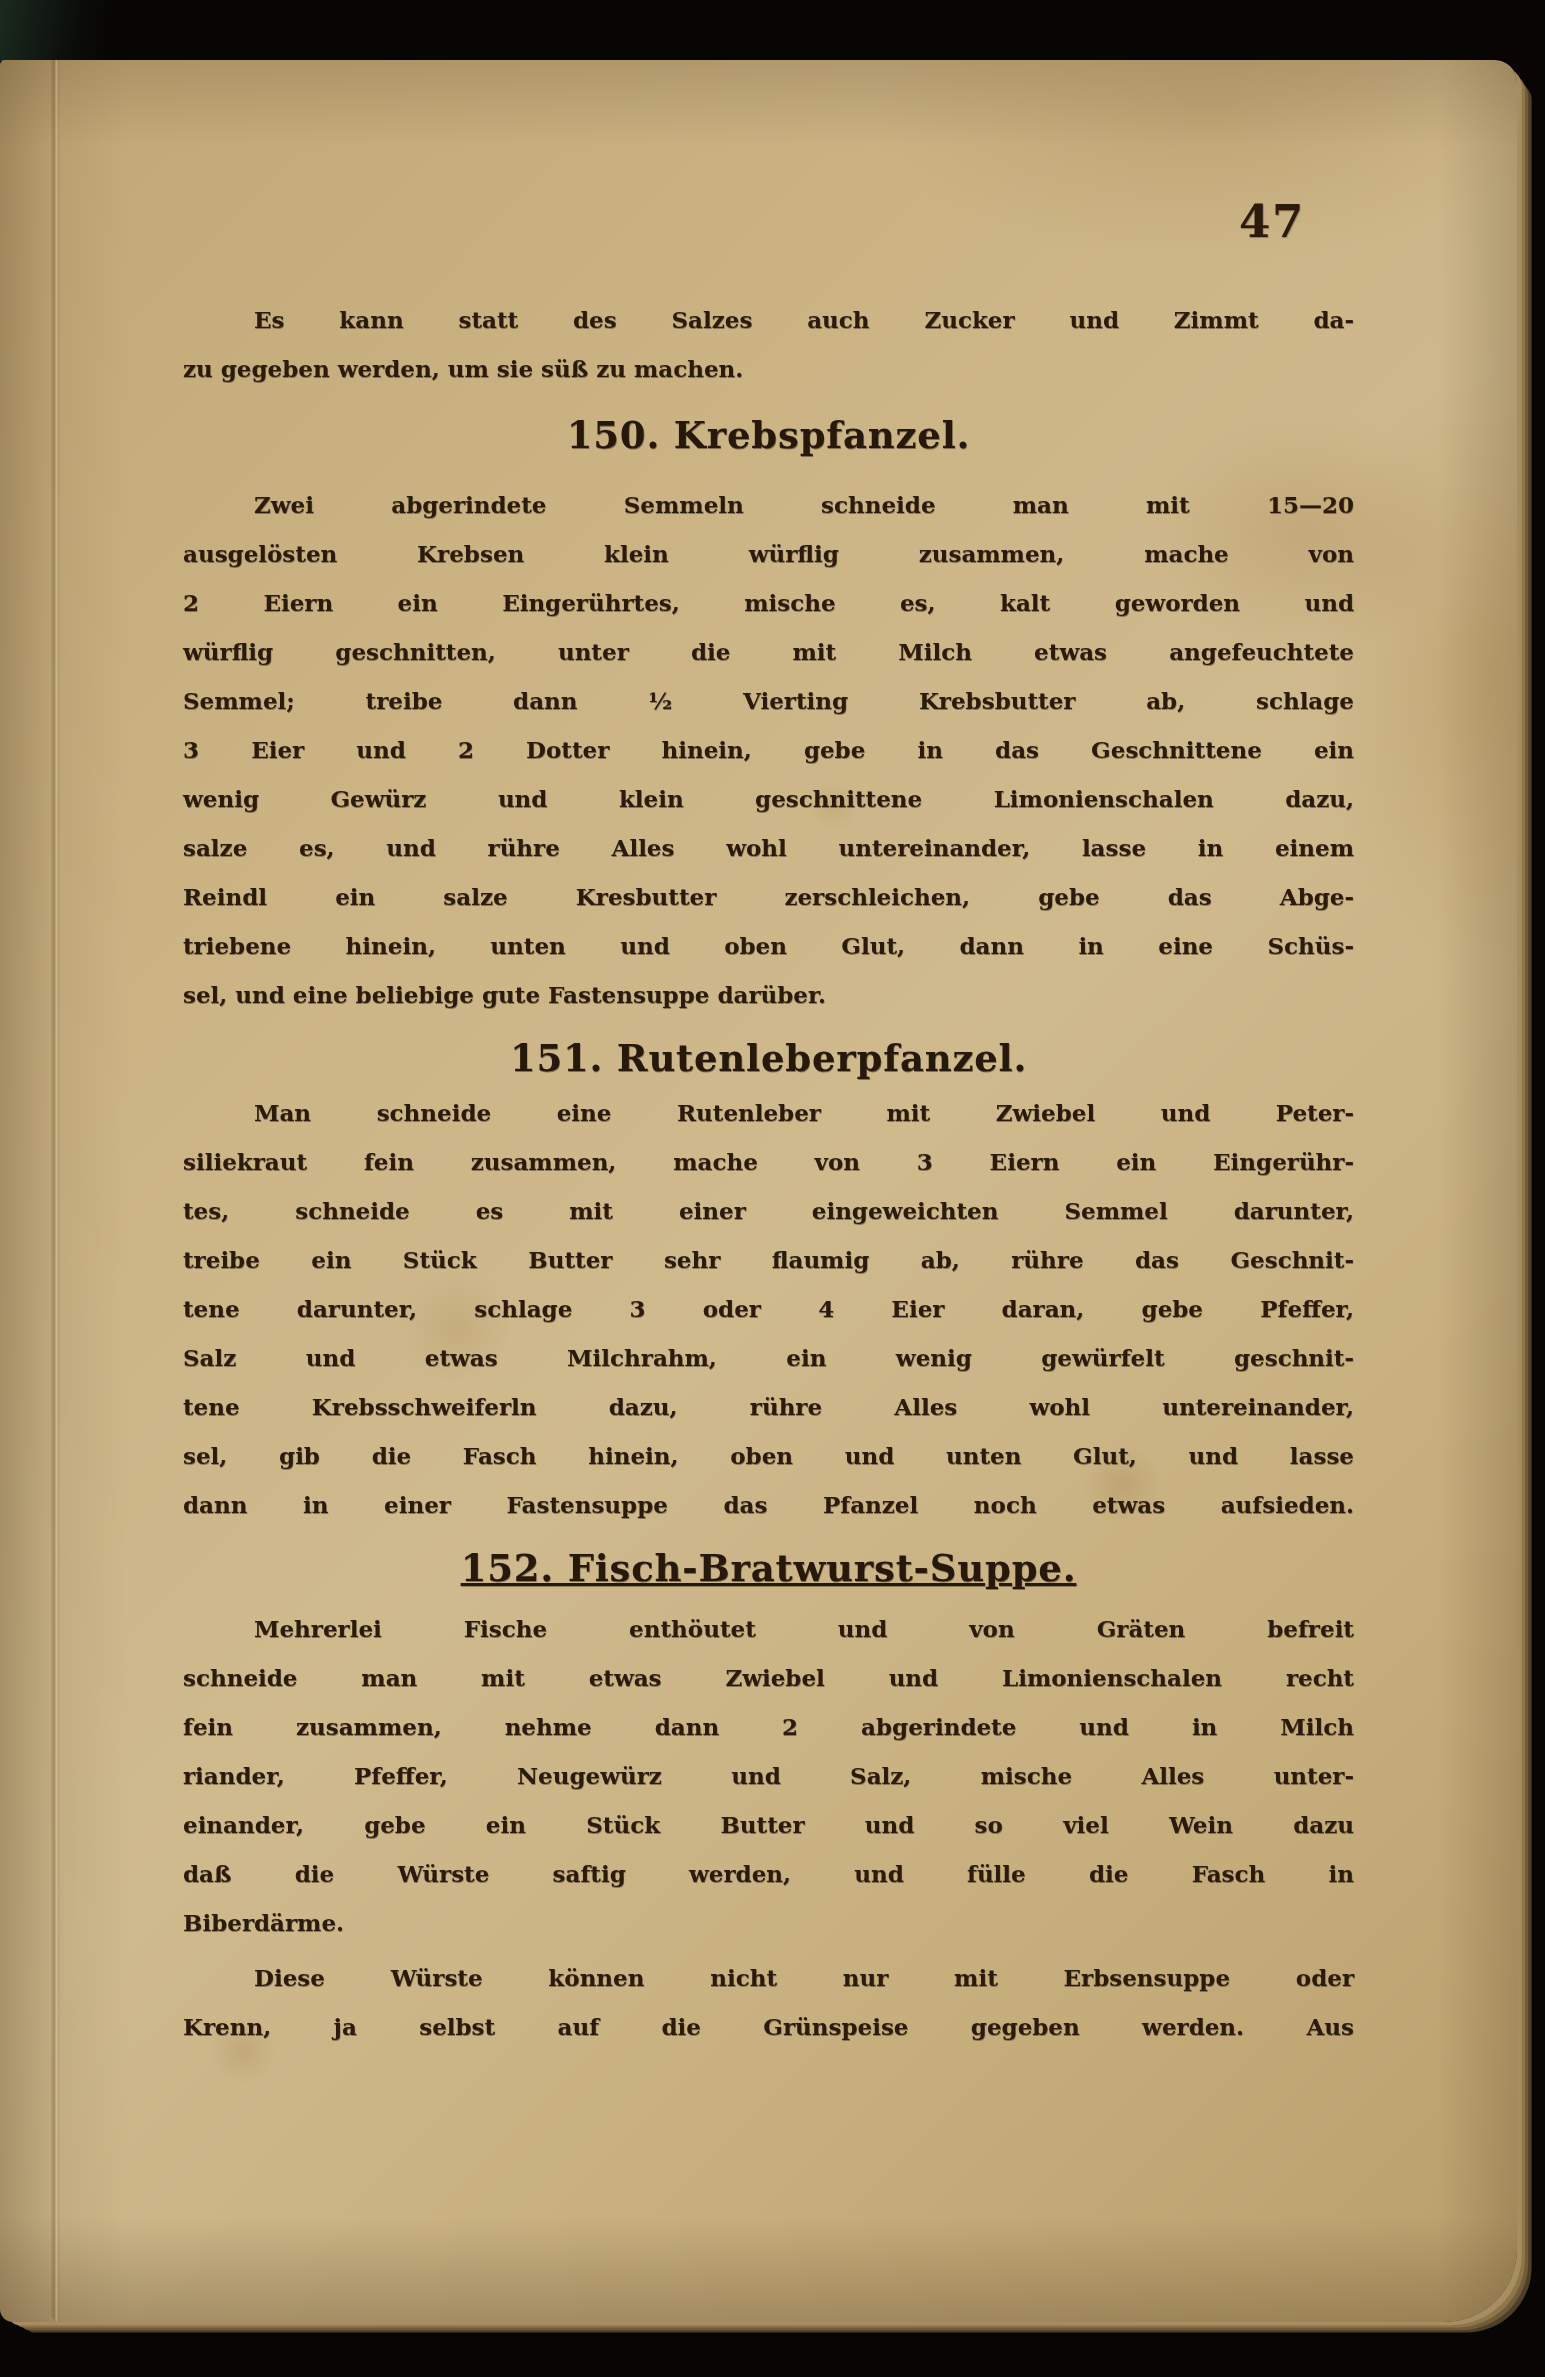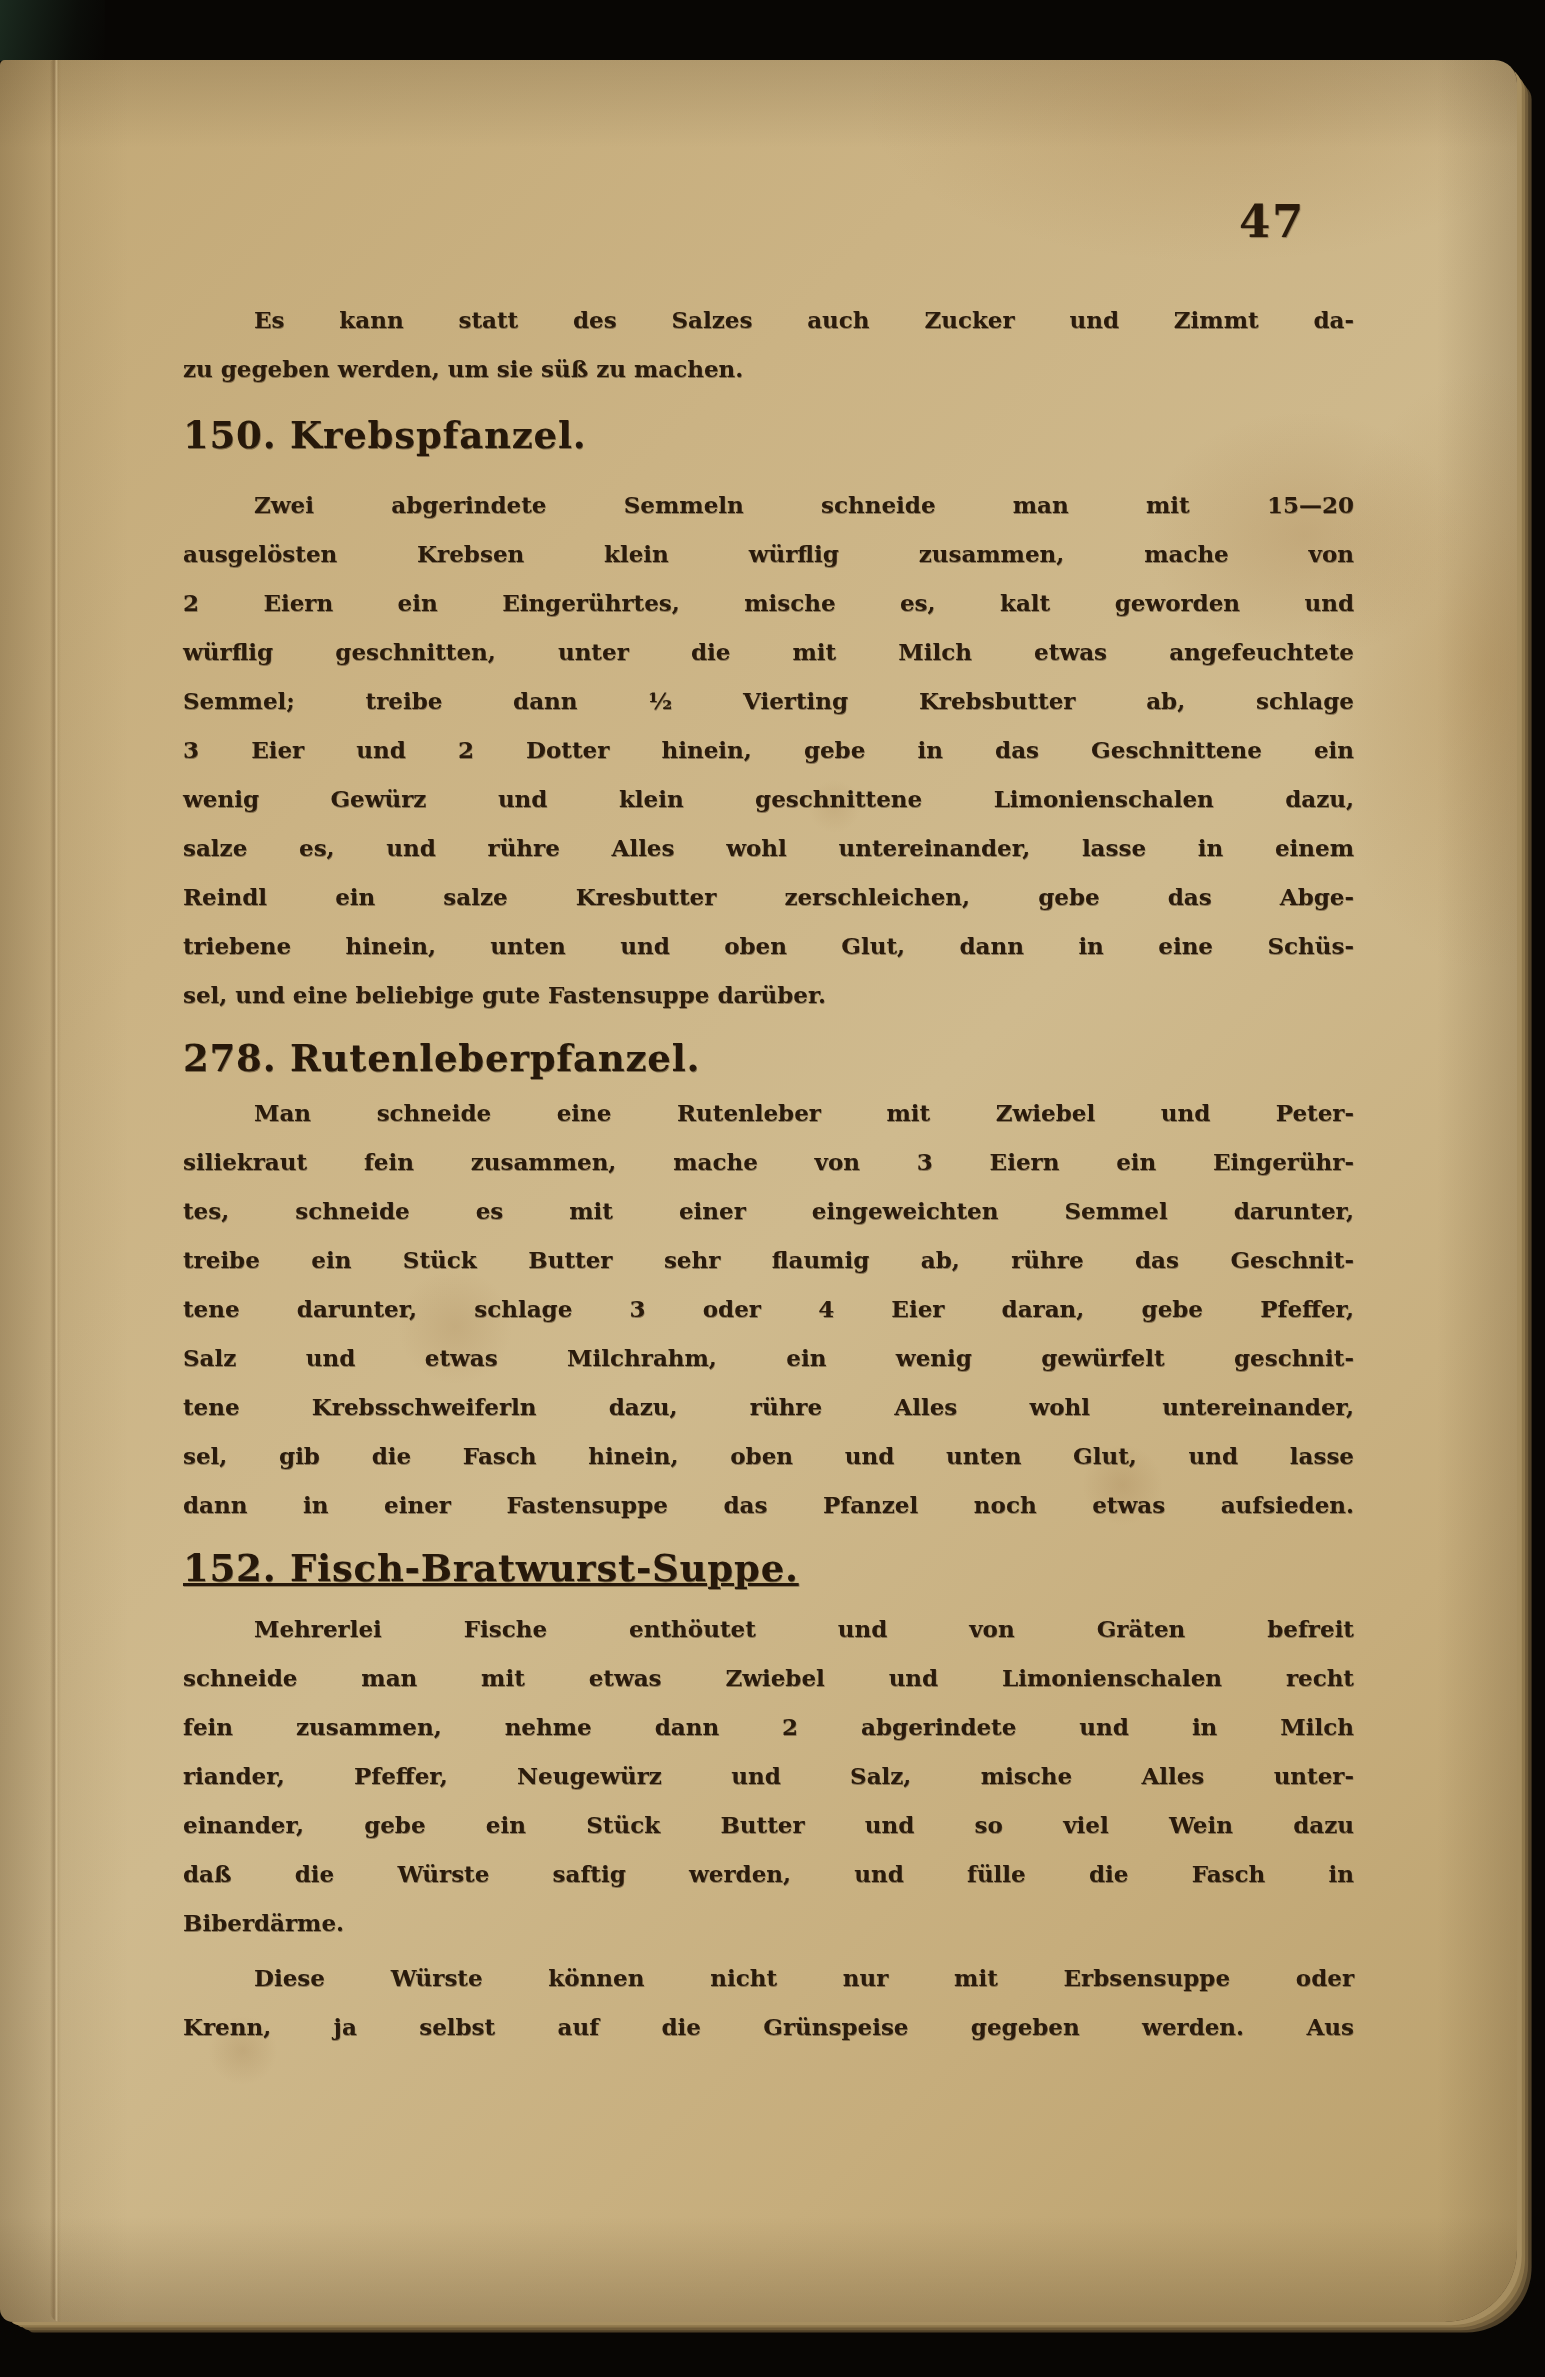--- a/index.html
+++ b/index.html
@@ -77,21 +77,21 @@
     -moz-text-align-last: justify;
     text-shadow: 0.5px 0.7px 0.6px rgba(42, 27, 12, 0.42);
     white-space: nowrap;
   }
   .line.indent { padding-left: 71px; }
   .line.last { text-align-last: left; -moz-text-align-last: left; }
 
   .heading {
     margin: 21px 0 24px 0;
     font-size: 37px; line-height: 42px; font-weight: bold;
-    text-align: left; letter-spacing: 0.8px;
+    text-align: center; letter-spacing: 0.8px;
     color: #26180a;
     text-shadow: 0.6px 0.8px 0.6px rgba(38, 24, 10, 0.45);
   }
   .heading.h151 { margin-top: 17.7px; margin-bottom: 9.7px; }
   .heading.h152 { margin-top: 17.7px; margin-bottom: 14.5px; text-decoration: underline; }
 </style>
 </head>
 <body>
 
 <div class="scene">
@@ -118,21 +118,21 @@
         <span class="line">würflig geschnitten, unter die mit Milch etwas angefeuchtete</span>
         <span class="line">Semmel; treibe dann ½ Vierting Krebsbutter ab, schlage</span>
         <span class="line">3 Eier und 2 Dotter hinein, gebe in das Geschnittene ein</span>
         <span class="line">wenig Gewürz und klein geschnittene Limonienschalen dazu,</span>
         <span class="line">salze es, und rühre Alles wohl untereinander, lasse in einem</span>
         <span class="line">Reindl ein salze Kresbutter zerschleichen, gebe das Abge-</span>
         <span class="line">triebene hinein, unten und oben Glut, dann in eine Schüs-</span>
         <span class="line last">sel, und eine beliebige gute Fastensuppe darüber.</span>
       </p>
 
-      <h2 class="heading h151">278. Rutenleberpfanzel.</h2>
+      <h2 class="heading h151">151. Rutenleberpfanzel.</h2>
 
       <p class="para">
         <span class="line indent">Man schneide eine Rutenleber mit Zwiebel und Peter-</span>
         <span class="line">siliekraut fein zusammen, mache von 3 Eiern ein Eingerühr-</span>
         <span class="line">tes, schneide es mit einer eingeweichten Semmel darunter,</span>
         <span class="line">treibe ein Stück Butter sehr flaumig ab, rühre das Geschnit-</span>
         <span class="line">tene darunter, schlage 3 oder 4 Eier daran, gebe Pfeffer,</span>
         <span class="line">Salz und etwas Milchrahm, ein wenig gewürfelt geschnit-</span>
         <span class="line">tene Krebsschweiferln dazu, rühre Alles wohl untereinander,</span>
         <span class="line">sel, gib die Fasch hinein, oben und unten Glut, und lasse</span>

